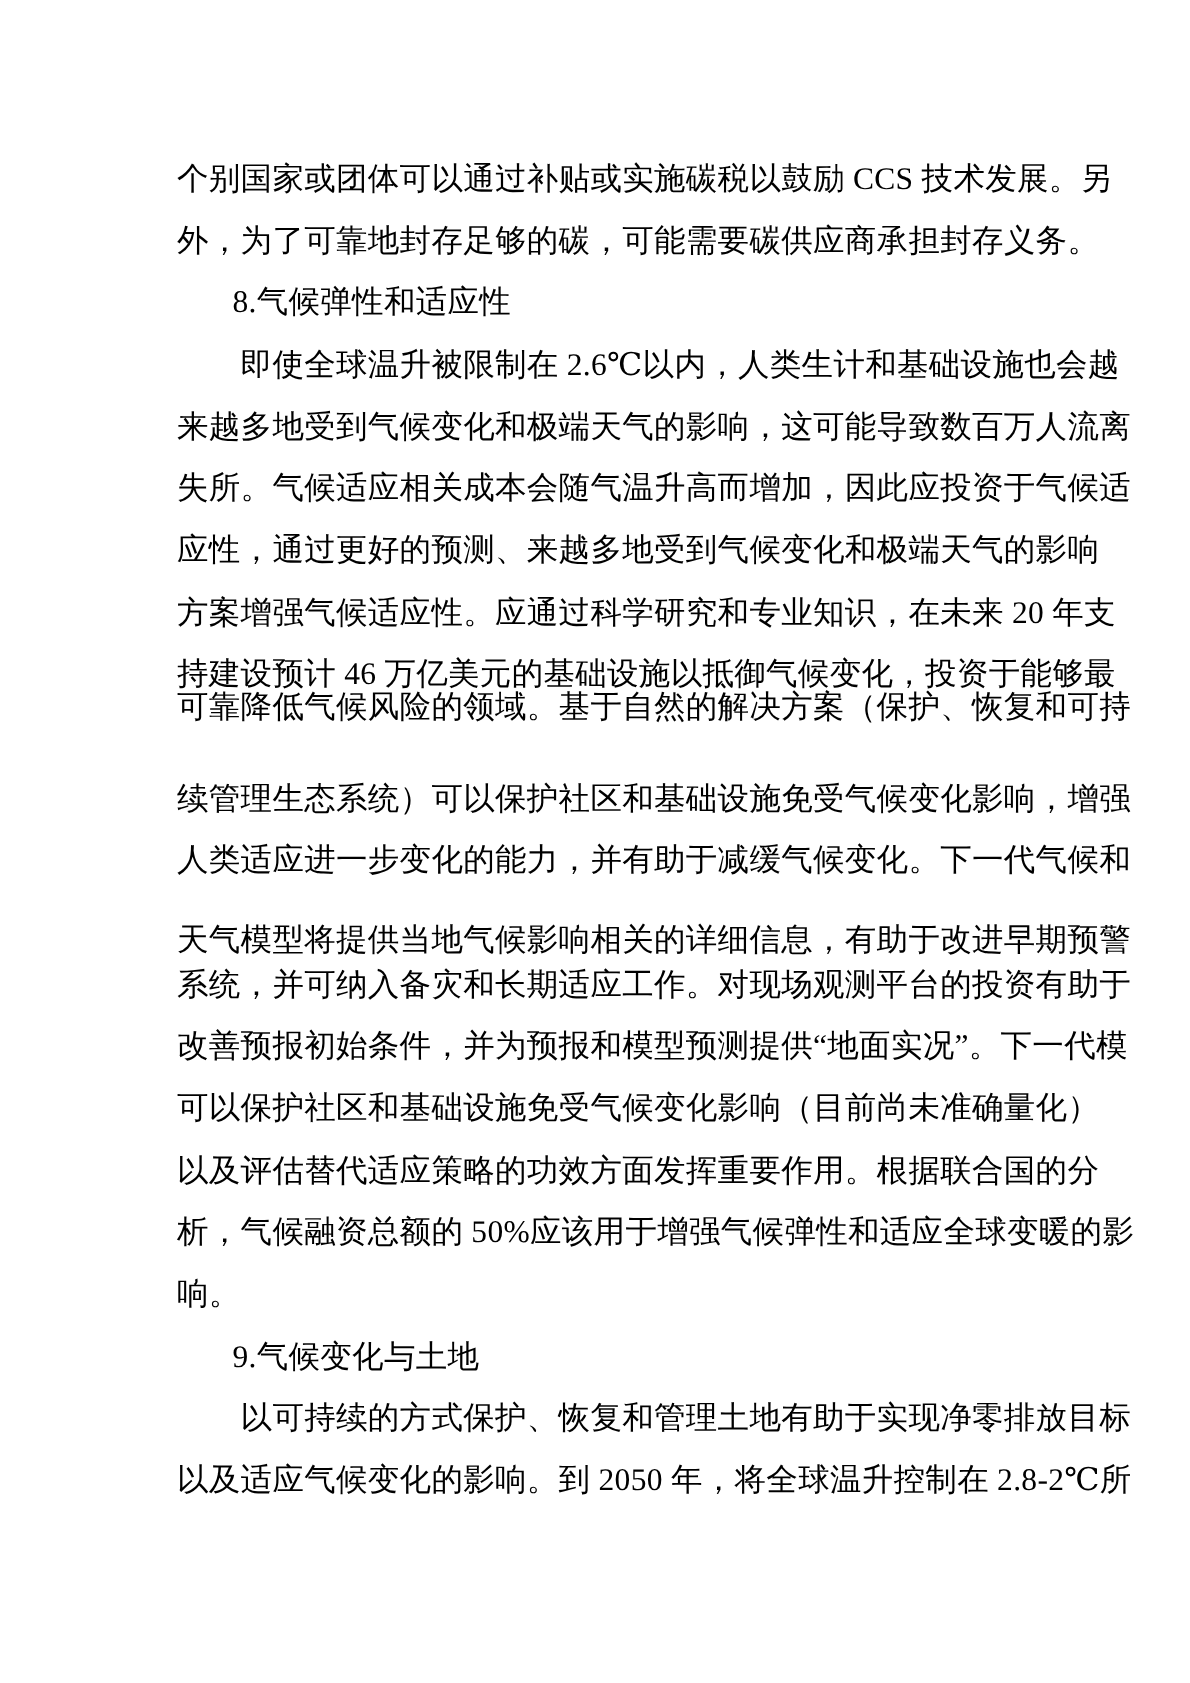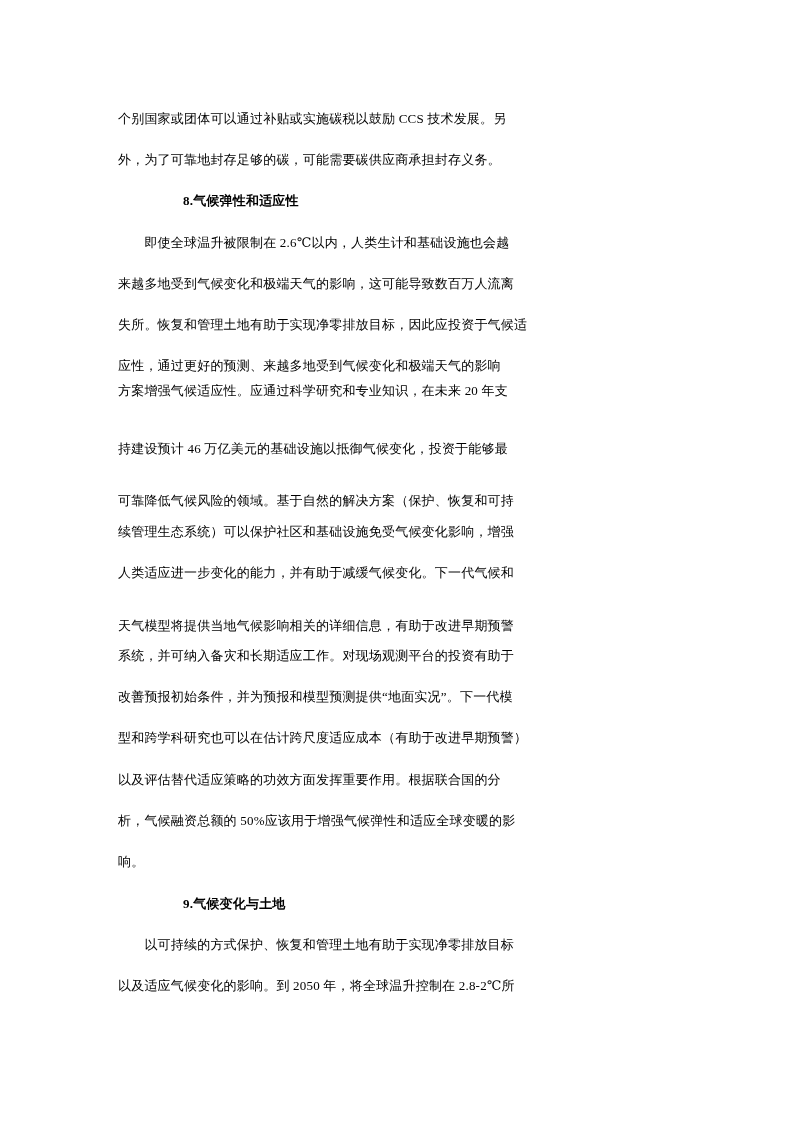--- a/index.html
+++ b/index.html
@@ -1,43 +1,43 @@
 <!DOCTYPE html>
 <html><head>
 <meta charset="utf-8">
 <style>
   html, body { margin: 0; padding: 0; background: #ffffff; }
   body { width: 793px; height: 1122px; position: relative; overflow: hidden;
          font-family: "Liberation Serif", "DejaVu Serif", serif; color: #000; }
-  .line { position: absolute; left: 118px; width: 560px; font-size: 13px;
+  .line { position: absolute; left: 118px; width: 560px; font-size: 21px;
           line-height: 24px; white-space: nowrap; letter-spacing: 0.2px; }
-  .heading { font-weight: bold; left: 155px; margin-left: 28px; }
+  .heading { font-weight: normal; left: 155px; }
 </style>
 </head>
 <body>
 
 <div>
   <div class="line" style="top:107px">个别国家或团体可以通过补贴或实施碳税以鼓励 CCS 技术发展。另</div>
   <div class="line" style="top:148px">外，为了可靠地封存足够的碳，可能需要碳供应商承担封存义务。</div>
 
   <div class="line heading" style="top:189px">8.气候弹性和适应性</div>
 
   <div class="line" style="top:231px">　　即使全球温升被限制在 2.6℃以内，人类生计和基础设施也会越</div>
   <div class="line" style="top:272px">来越多地受到气候变化和极端天气的影响，这可能导致数百万人流离</div>
-  <div class="line" style="top:313px">失所。恢复和管理土地有助于实现净零排放目标，因此应投资于气候适</div>
+  <div class="line" style="top:313px">失所。气候适应相关成本会随气温升高而增加，因此应投资于气候适</div>
   <div class="line" style="top:354px">应性，通过更好的预测、来越多地受到气候变化和极端天气的影响</div>
-  <div class="line" style="top:379px">方案增强气候适应性。应通过科学研究和专业知识，在未来 20 年支</div>
+  <div class="line" style="top:396px">方案增强气候适应性。应通过科学研究和专业知识，在未来 20 年支</div>
   <div class="line" style="top:437px">持建设预计 46 万亿美元的基础设施以抵御气候变化，投资于能够最</div>
-  <div class="line" style="top:489px">可靠降低气候风险的领域。基于自然的解决方案（保护、恢复和可持</div>
+  <div class="line" style="top:459px">可靠降低气候风险的领域。基于自然的解决方案（保护、恢复和可持</div>
   <div class="line" style="top:520px">续管理生态系统）可以保护社区和基础设施免受气候变化影响，增强</div>
   <div class="line" style="top:561px">人类适应进一步变化的能力，并有助于减缓气候变化。下一代气候和</div>
   <div class="line" style="top:614px">天气模型将提供当地气候影响相关的详细信息，有助于改进早期预警</div>
   <div class="line" style="top:644px">系统，并可纳入备灾和长期适应工作。对现场观测平台的投资有助于</div>
   <div class="line" style="top:685px">改善预报初始条件，并为预报和模型预测提供“地面实况”。下一代模</div>
-  <div class="line" style="top:726px">型和跨学科研究也可以在估计跨尺度适应成本（有助于改进早期预警）</div>
+  <div class="line" style="top:726px">可以保护社区和基础设施免受气候变化影响（目前尚未准确量化）</div>
   <div class="line" style="top:768px">以及评估替代适应策略的功效方面发挥重要作用。根据联合国的分</div>
   <div class="line" style="top:809px">析，气候融资总额的 50%应该用于增强气候弹性和适应全球变暖的影</div>
   <div class="line" style="top:850px">响。</div>
 
   <div class="line heading" style="top:892px">9.气候变化与土地</div>
 
   <div class="line" style="top:933px">　　以可持续的方式保护、恢复和管理土地有助于实现净零排放目标</div>
   <div class="line" style="top:974px">以及适应气候变化的影响。到 2050 年，将全球温升控制在 2.8-2℃所</div>
 </div>
 

